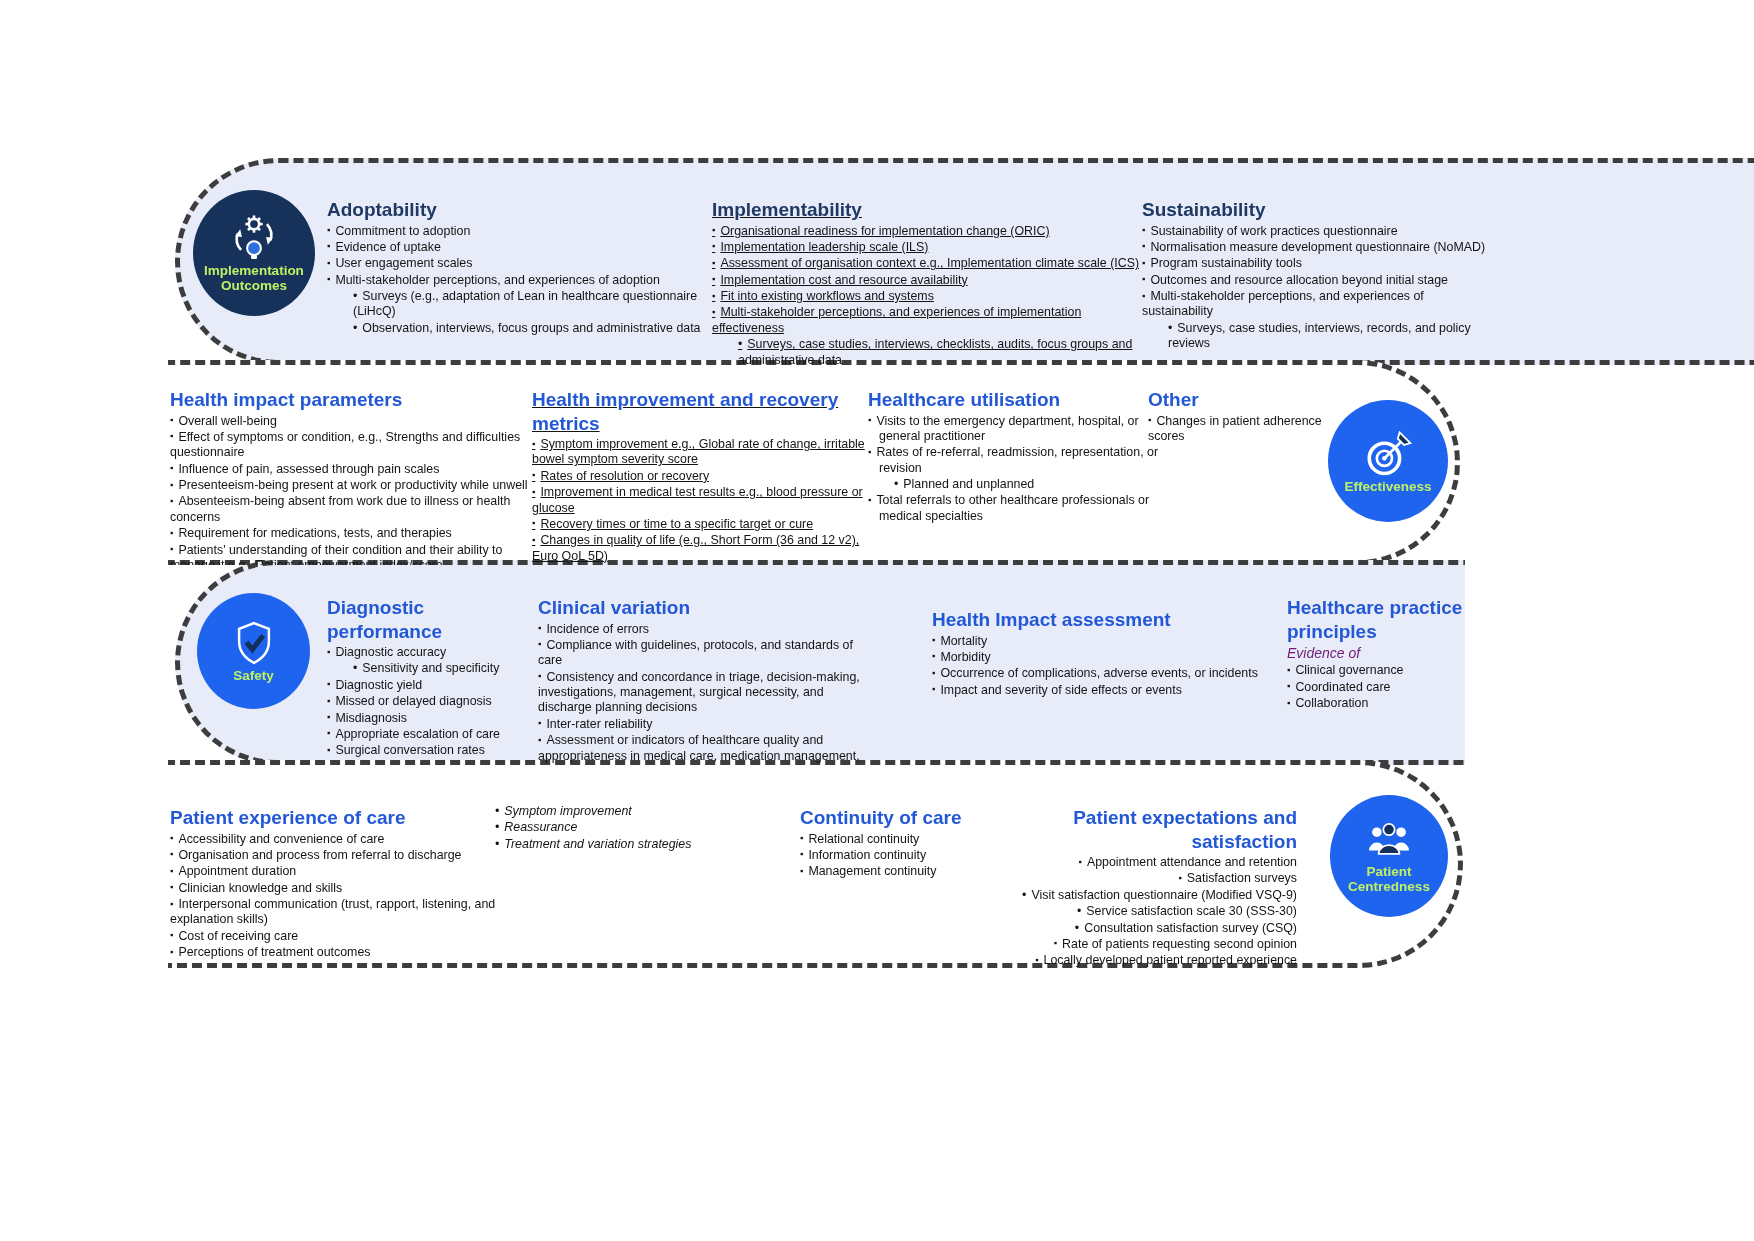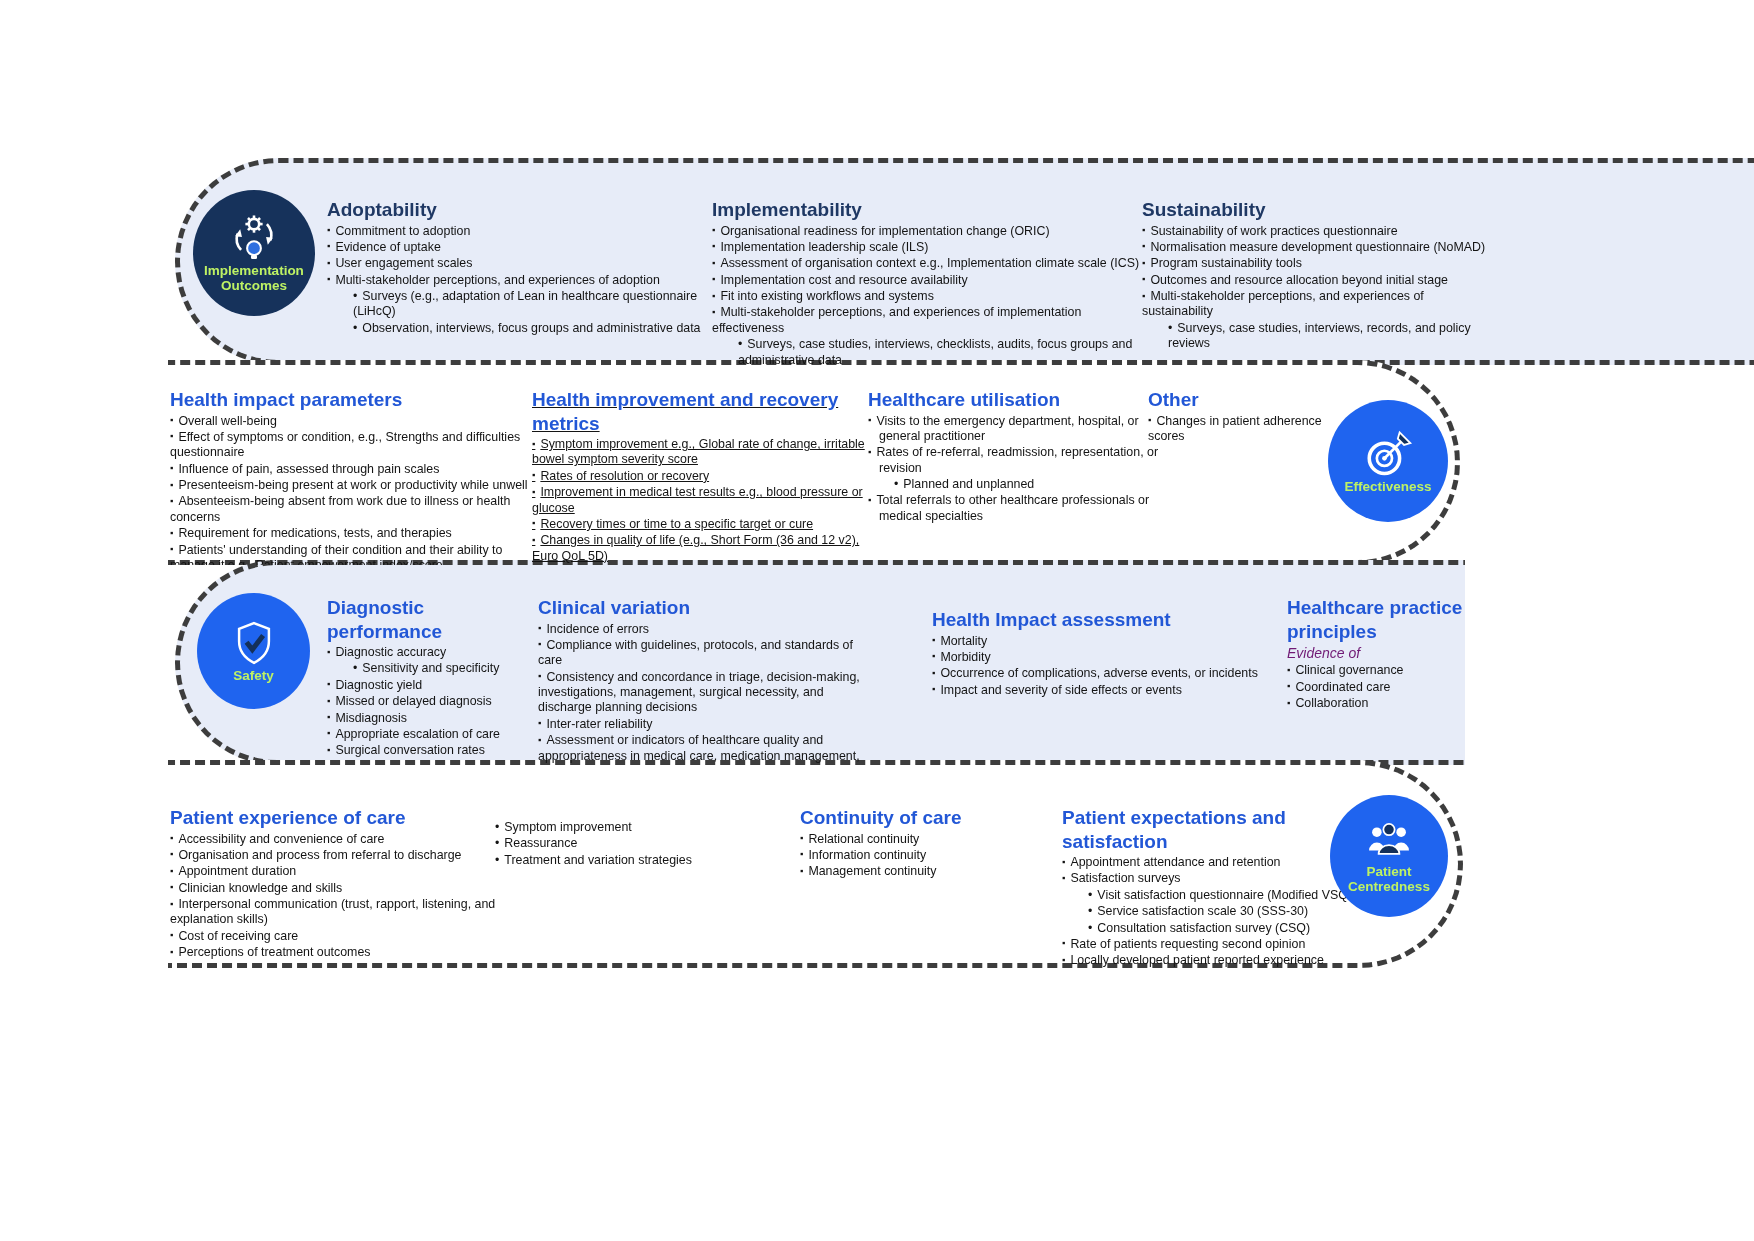--- a/index.html
+++ b/index.html
@@ -38,34 +38,34 @@
   .col-subtitle{font-style:italic;color:#701a75;font-size:14px;margin-bottom:1px;}
   .item{margin-bottom:1px;}
   .item .bullet{margin-right:5px;}
   .item:not(.dot) .bullet{font-size:9.5px;vertical-align:1.5px;}
   .item.lvl1{padding-left:26px;}
   
   .c22 .item{padding-left:11px;text-indent:-11px;}
   .c22 .item.lvl1{padding-left:37px;}
   
   .c10{left:152px;top:24px;width:380px;}
-  .c11{left:537px;top:24px;width:432px;}
+  .c11{left:537px;top:24px;width:432px;text-decoration:underline;}
   .c12{left:967px;top:24px;width:345px;}
   .c20{left:2px;top:12px;width:365px;}
   .c21{left:364px;top:12px;width:335px;text-decoration:underline;}
   .c22{left:700px;top:12px;width:300px;}
   .c23{left:980px;top:12px;width:185px;}
   .c30{left:152px;top:20px;width:215px;}
   .c31{left:363px;top:20px;width:340px;}
   .c32{left:757px;top:32px;width:335px;}
   .c33{left:1112px;top:20px;width:180px;}
   .c40{left:2px;top:30px;width:340px;}
-  .c41{left:327px;top:60px;width:260px;}
+  .c41{left:327px;top:44px;width:260px;font-style:italic;}
   .c42{left:632px;top:30px;width:195px;}
-  .c43{left:894px;top:30px;width:315px;}
+  .c43{left:814px;top:30px;width:315px;text-align:right;}
 </style>
 </head>
 <body>
 
 <div class="canvas">
 
   <section class="band-clip b1">
     <div class="band-fill"></div>
     <div class="badge badge-navy bg-impl">
       <svg width="52" height="50" viewBox="0 0 60 58">

